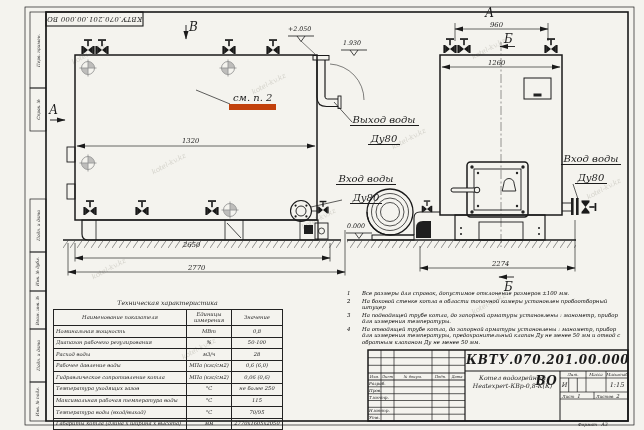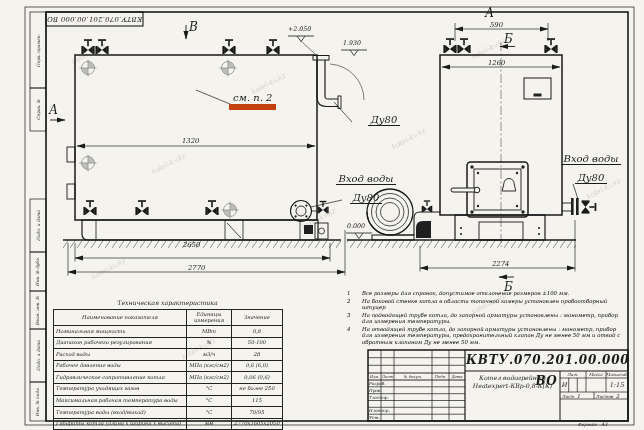--- a/index.html
+++ b/index.html
@@ -277,29 +277,30 @@
   <div class="txt" style="left:49px;top:103px;font-size:12px">А</div>
   <div class="txt" style="left:189px;top:20px;font-size:12px">В</div>
   <div class="txt" style="left:485px;top:6px;font-size:12px">А</div>
   <div class="txt" style="left:504px;top:32px;font-size:12px">Б</div>
   <div class="txt" style="left:504px;top:280px;font-size:12px">Б</div>
   <div class="txt" style="left:229px;top:92px;font-size:10px;border-bottom:6px solid #c2410c;padding:0 4px 1px">см. п. 2</div>
 
   <div class="txt" style="left:182px;top:137px;font-size:6.8px">1320</div>
   <div class="txt" style="left:183px;top:241px;font-size:6.8px">2650</div>
   <div class="txt" style="left:188px;top:263.5px;font-size:6.8px">2770</div>
-  <div class="txt" style="left:490px;top:20.5px;font-size:6.8px">590</div>
+  <div class="txt" style="left:490px;top:20.5px;font-size:6.8px">960</div>
   <div class="txt" style="left:488px;top:58.5px;font-size:6.8px">1260</div>
   <div class="txt" style="left:492px;top:259.5px;font-size:6.8px">2274</div>
 
   <div class="txt" style="left:288px;top:25px;font-size:6.3px">+2.050</div>
   <div class="txt" style="left:343px;top:39px;font-size:6.3px">1.930</div>
   <div class="txt" style="left:347px;top:222px;font-size:6.3px">0.000</div>
 
   <div class="txt ctr" style="left:340px;top:108px;width:88px">
+    <div><span class="u" style="font-size:10px">Выход воды</span></div>
     <div><span class="u" style="font-size:10px">Ду80</span></div>
   </div>
   <div class="txt ctr" style="left:326px;top:167px;width:80px">
     <div><span class="u" style="font-size:10px">Вход воды</span></div>
     <div><span class="u" style="font-size:10px">Ду80</span></div>
   </div>
   <div class="txt ctr" style="left:554px;top:147px;width:74px">
     <div><span class="u" style="font-size:10px">Вход воды</span></div>
     <div><span class="u" style="font-size:10px">Ду80</span></div>
   </div>

